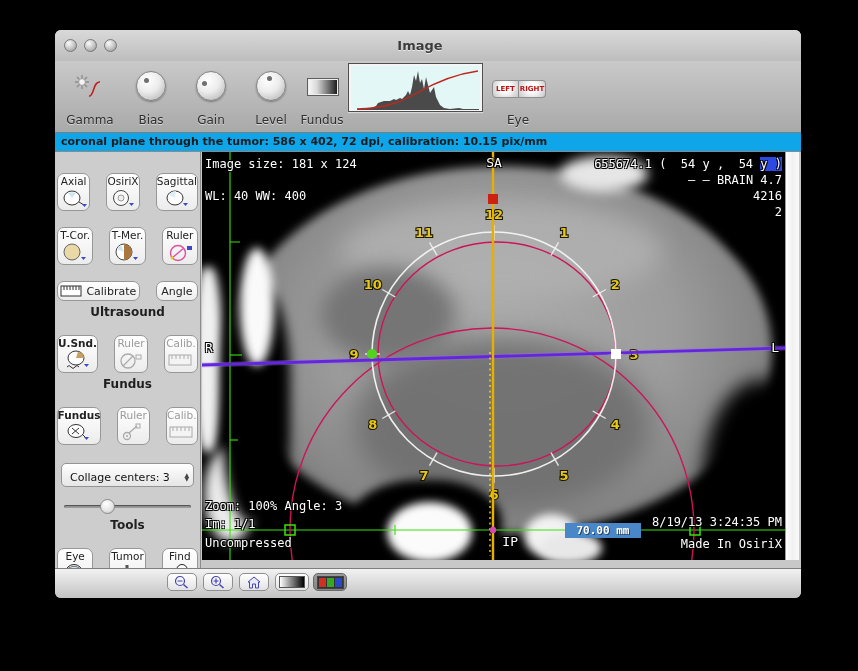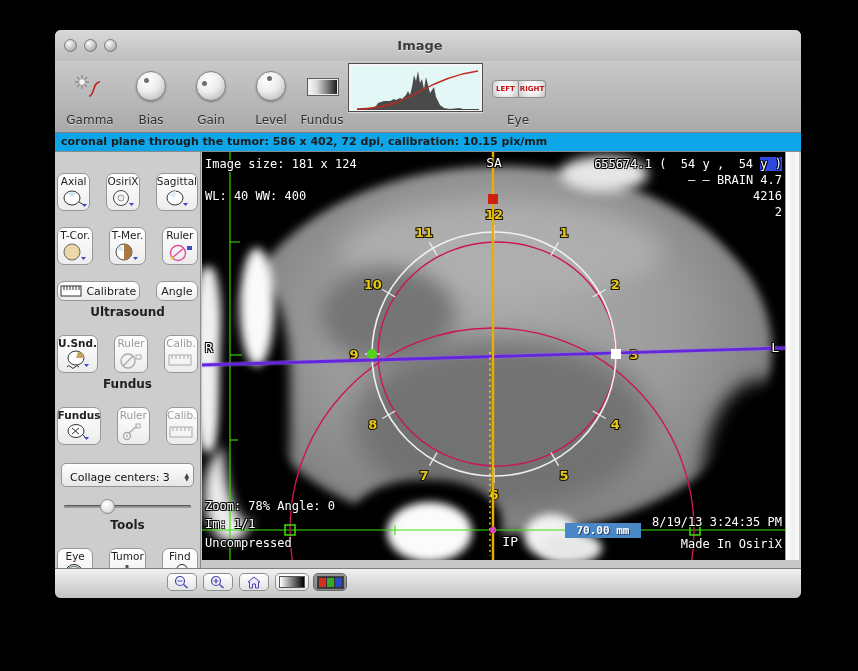--- a/index.html
+++ b/index.html
@@ -449,21 +449,21 @@
       <div class="ov right" style="right:3px;top:4px"><span>655674.1 (  54 y ,  54 </span><span class="hl">y )</span></div>
       <div class="ov right" style="right:3px;top:20px">– – BRAIN 4.7</div>
       <div class="ov right" style="right:3px;top:36px">4216</div>
       <div class="ov right" style="right:3px;top:52px">2</div>
 
       <div class="ov orient" style="left:272px;top:3px;width:40px;text-align:center">SA</div>
       <div class="ov orient" style="left:276px;top:382px;width:40px;text-align:right">IP</div>
       <div class="ov orient" style="left:3px;top:188px">R</div>
       <div class="ov orient" style="right:6px;top:188px">L</div>
 
-      <div class="ov" style="left:3px;top:346px">Zoom: 78% Angle: 0</div>
+      <div class="ov" style="left:3px;top:346px">Zoom: 100% Angle: 3</div>
       <div class="ov" style="left:3px;top:364px">Im: 1/1</div>
       <div class="ov" style="left:3px;top:383px">Uncompressed</div>
 
       <div class="scale-lbl">70.00 mm</div>
       <div class="ov right" style="right:3px;top:362px">8/19/13 3:24:35 PM</div>
       <div class="ov right" style="right:3px;top:384px">Made In OsiriX</div>
     </div>
 
     <div class="vscroll"></div>
   </div>

